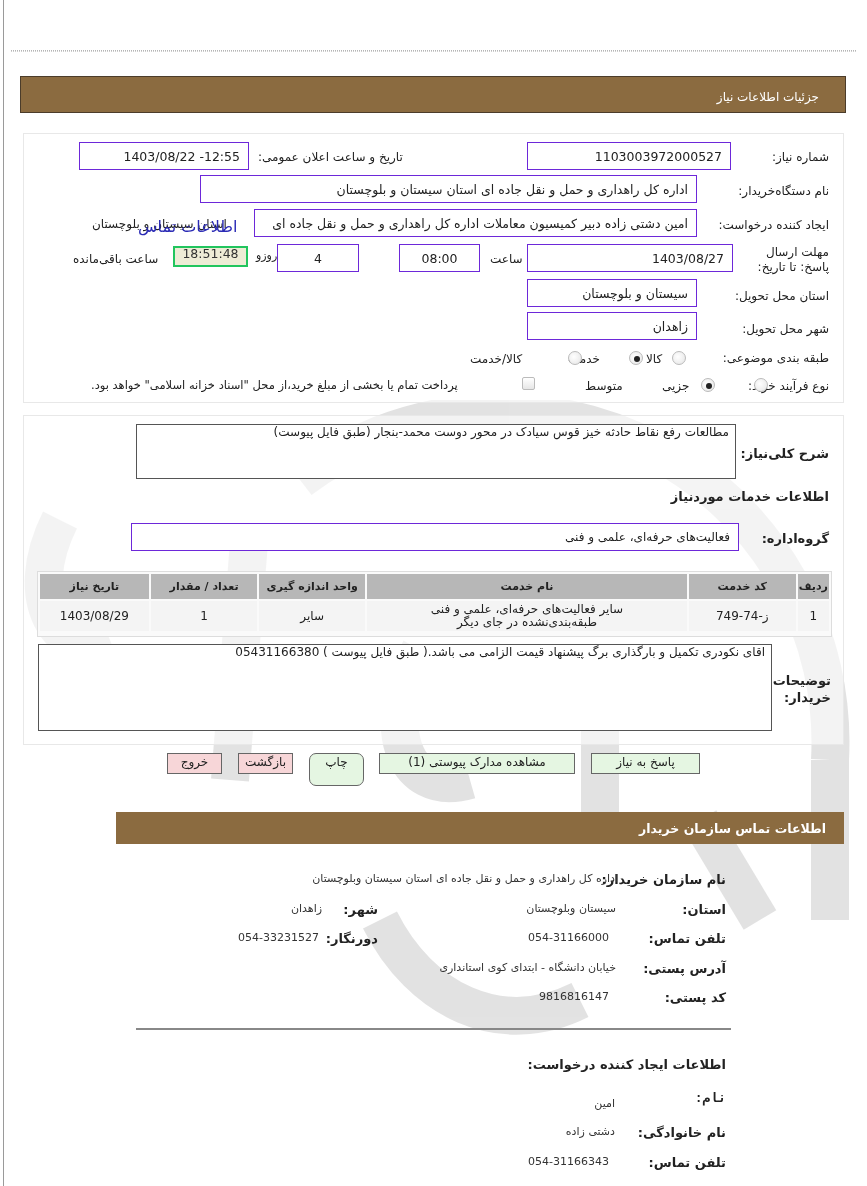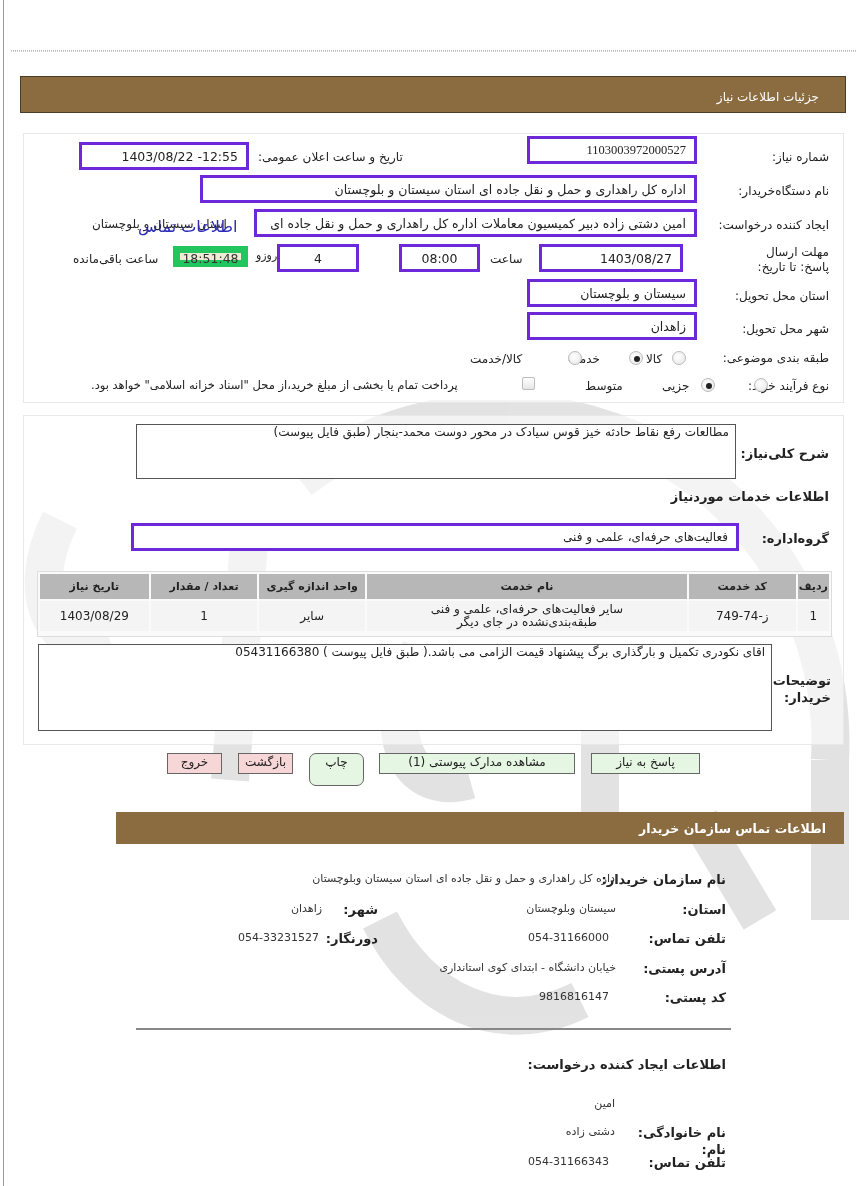--- a/index.html
+++ b/index.html
@@ -16,27 +16,27 @@
   .top-rule { left: 11px; top: 50px; width: 845px; height: 2px; border-top: 1px dotted #b5b5b5; border-bottom: 1px dotted #cfcfcf; }
   .title-bar {
     left: 20px; top: 76px; width: 826px; height: 37px;
     background: #8b6b40; border: 1px solid #4b3c2a;
     color: #fff; direction: rtl; font-size: 12px;
     padding: 13px 26px 0 0;
   }
   .panel { border: 1px solid #e8e8e8; background: rgba(255,255,255,0.6); }
   .field-label { direction: rtl; font-size: 12px; color: #222; white-space: nowrap; }
   .box {
-    border: 3px solid #6d28d9; background: #fff; direction: rtl;
+    border: 1px solid #6d28d9; background: #fff; direction: rtl;
     font-size: 12.5px; padding: 0 8px; display: flex; align-items: center;
     white-space: nowrap; overflow: hidden;
   }
   .box.ltr { direction: ltr; justify-content: flex-end; }
   .timer {
-    background: #eeecd6; border: 7px solid #22c55e; font-size: 12.5px;
+    background: #eeecd6; border: 2px solid #22c55e; font-size: 12.5px;
     display: flex; justify-content: center; align-items: flex-start; line-height: 12px; color: #333;
   }
   .radio { width: 14px; height: 14px; border-radius: 50%; border: 1px solid #bbb;
     background: radial-gradient(circle at 40% 40%, #fff, #e4e4e4); display: inline-block; position: relative; }
   .radio.on::after { content: ""; position: absolute; left: 4px; top: 4px; width: 6px; height: 6px; border-radius: 50%; background: #222; }
   .checkbox { width: 13px; height: 13px; border: 1px solid #bbb; border-radius: 2px; background: linear-gradient(#fff,#e6e6e6); display: inline-block; }
   .bold-label { direction: rtl; font-weight: bold; font-size: 13px; color: #222; white-space: nowrap; }
   .ta { border: 1px solid #555; background: #fff; direction: rtl; font-size: 12px; padding: 0 6px; line-height: 14px; }
   table.items { border-collapse: separate; border-spacing: 2px; direction: rtl; font-size: 12px; }
   table.items th { background: #b7b7b7; height: 25px; font-weight: bold; font-size: 11px; color: #222; }
@@ -79,37 +79,37 @@
 
 <div class="abs title-bar">
   <span>جزئیات اطلاعات نیاز</span>
 </div>
 
 
 <div class="abs panel" style="left:23px;top:133px;width:821px;height:270px;"></div>
 
 
 <div class="abs field-label" style="right:38px;top:150px;">شماره نیاز:</div>
-<div class="abs box ltr" style="left:527px;top:136px;width:170px;height:28px;font-family:Liberation Serif, serif;">1103003972000527</div>
+<div class="abs box ltr" style="left:527px;top:142px;width:204px;height:28px;">1103003972000527</div>
 <div class="abs field-label" style="left:258px;top:150px;">تاریخ و ساعت اعلان عمومی:</div>
 <div class="abs box ltr" style="left:79px;top:142px;width:170px;height:28px;">1403/08/22 -12:55</div>
 
 
 <div class="abs field-label" style="right:38px;top:184px;">نام دستگاه‌خریدار:</div>
 <div class="abs box" style="left:200px;top:175px;width:497px;height:28px;">اداره کل راهداری و حمل و نقل جاده ای استان سیستان و بلوچستان</div>
 
 
 <div class="abs field-label" style="right:38px;top:218px;">ایجاد کننده درخواست:</div>
 <div class="abs box" style="left:254px;top:209px;width:443px;height:28px;">امین دشتی زاده دبیر  کمیسیون معاملات اداره کل راهداری و حمل و نقل جاده ای</div>
 <div class="abs field-label" style="left:92px;top:217px;">استان سیستان و بلوچستان</div>
 <div class="abs link-overlay" style="left:138px;top:217px;">اطلاعات تماس</div>
 
 
 <div class="abs field-label" style="right:38px;top:245px;width:95px;white-space:normal;line-height:15px;">مهلت ارسال پاسخ: تا تاریخ:</div>
-<div class="abs box ltr" style="left:527px;top:244px;width:144px;height:28px;margin-left:12px;">1403/08/27</div>
+<div class="abs box ltr" style="left:527px;top:244px;width:206px;height:28px;">1403/08/27</div>
 <div class="abs field-label" style="left:490px;top:252px;">ساعت</div>
 <div class="abs box" style="left:399px;top:244px;width:81px;height:28px;justify-content:center;">
   <span>08:00</span>
 </div>
 <div class="abs box" style="left:277px;top:244px;width:82px;height:28px;justify-content:center;">
   <span>4</span>
 </div>
 <div class="abs field-label" style="left:256px;top:249px;font-size:11px;">روزو</div>
 <div class="abs timer" style="left:173px;top:246px;width:75px;height:21px;">
   <span>18:51:48</span>
@@ -218,21 +218,21 @@
 <div class="abs ci-value" style="right:251px;top:961px;">خیابان دانشگاه - ابتدای کوی استانداری</div>
 
 <div class="abs ci-label" style="right:141px;top:990px;">کد پستی:</div>
 <div class="abs ci-value" style="right:258px;top:990px;">9816816147</div>
 
 <div class="abs" style="left:136px;top:1028px;width:595px;height:2px;background:#888;"></div>
 
 
 <div class="abs ci-label" style="right:141px;top:1057px;">اطلاعات  ایجاد کننده درخواست:</div>
 
-<div class="abs ci-label" style="right:141px;top:1142px;">نام:</div>
+<div class="abs ci-label" style="right:141px;top:1090px;font-family:Liberation Mono, monospace;">نام:</div>
 <div class="abs ci-value" style="right:252px;top:1097px;">امین</div>
 
 <div class="abs ci-label" style="right:141px;top:1125px;">نام  خانوادگی:</div>
 <div class="abs ci-value" style="right:252px;top:1125px;text-align:right;">دشتی زاده</div>
 
 <div class="abs ci-label" style="right:141px;top:1155px;">تلفن تماس:</div>
 <div class="abs ci-value" style="right:258px;top:1155px;direction:ltr;">054-31166343</div>
 
 
 

